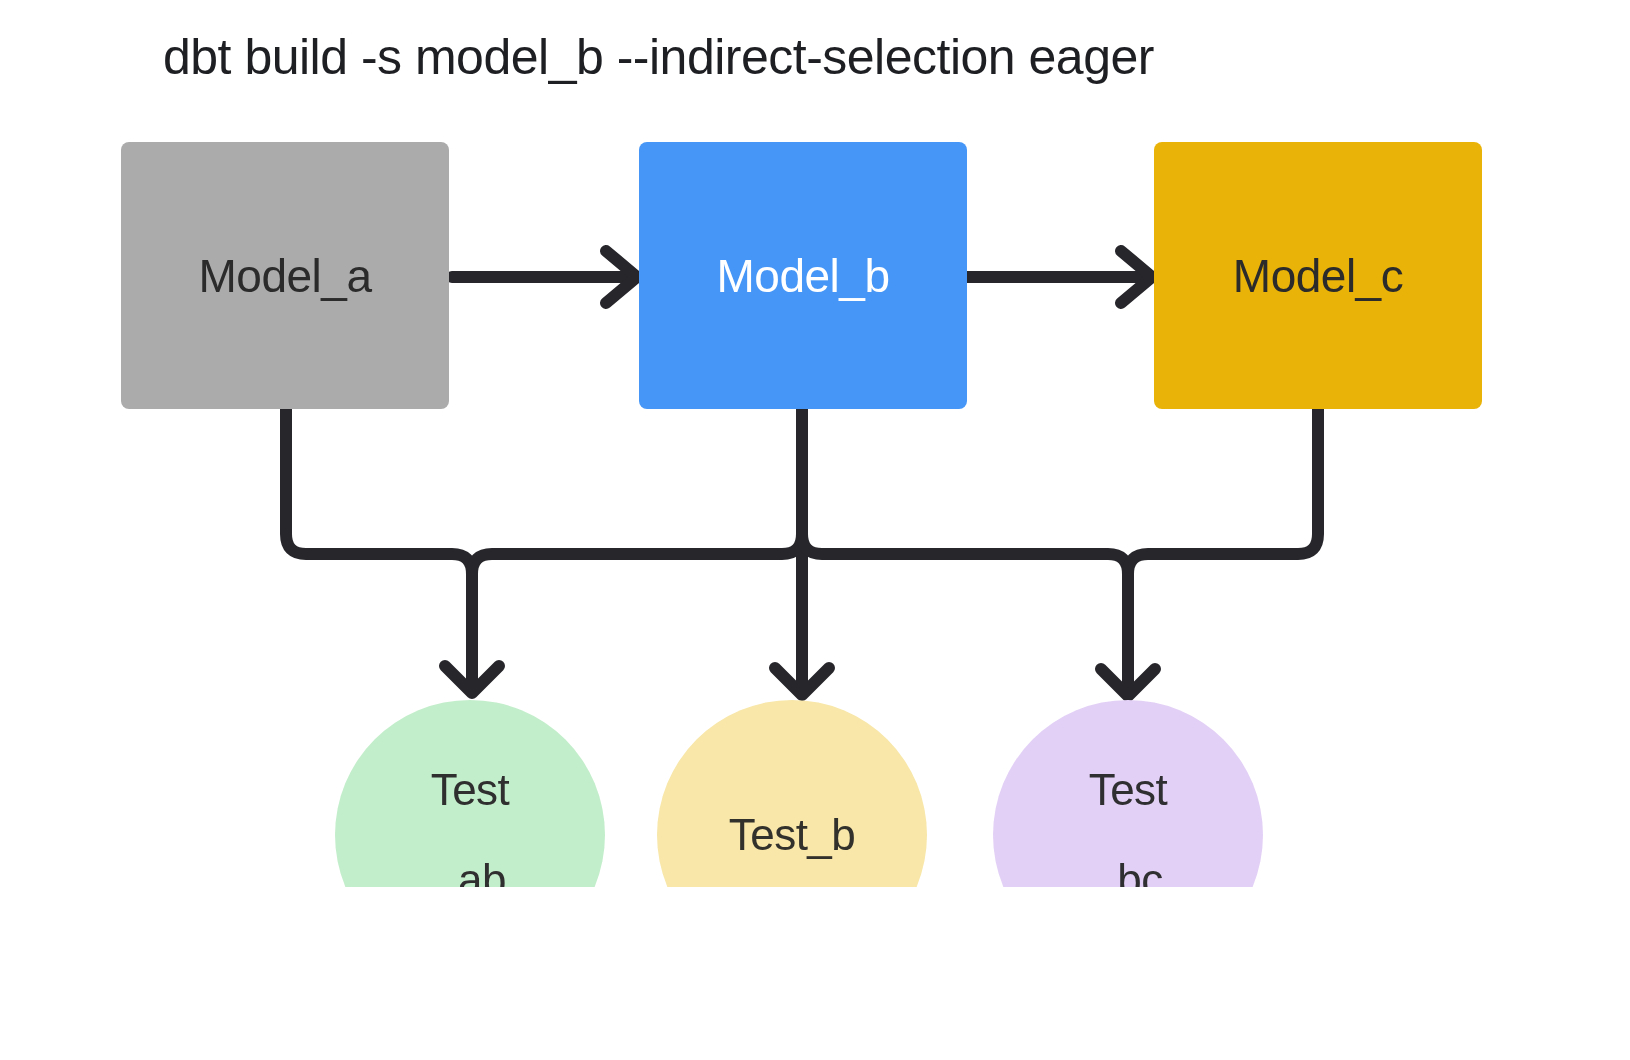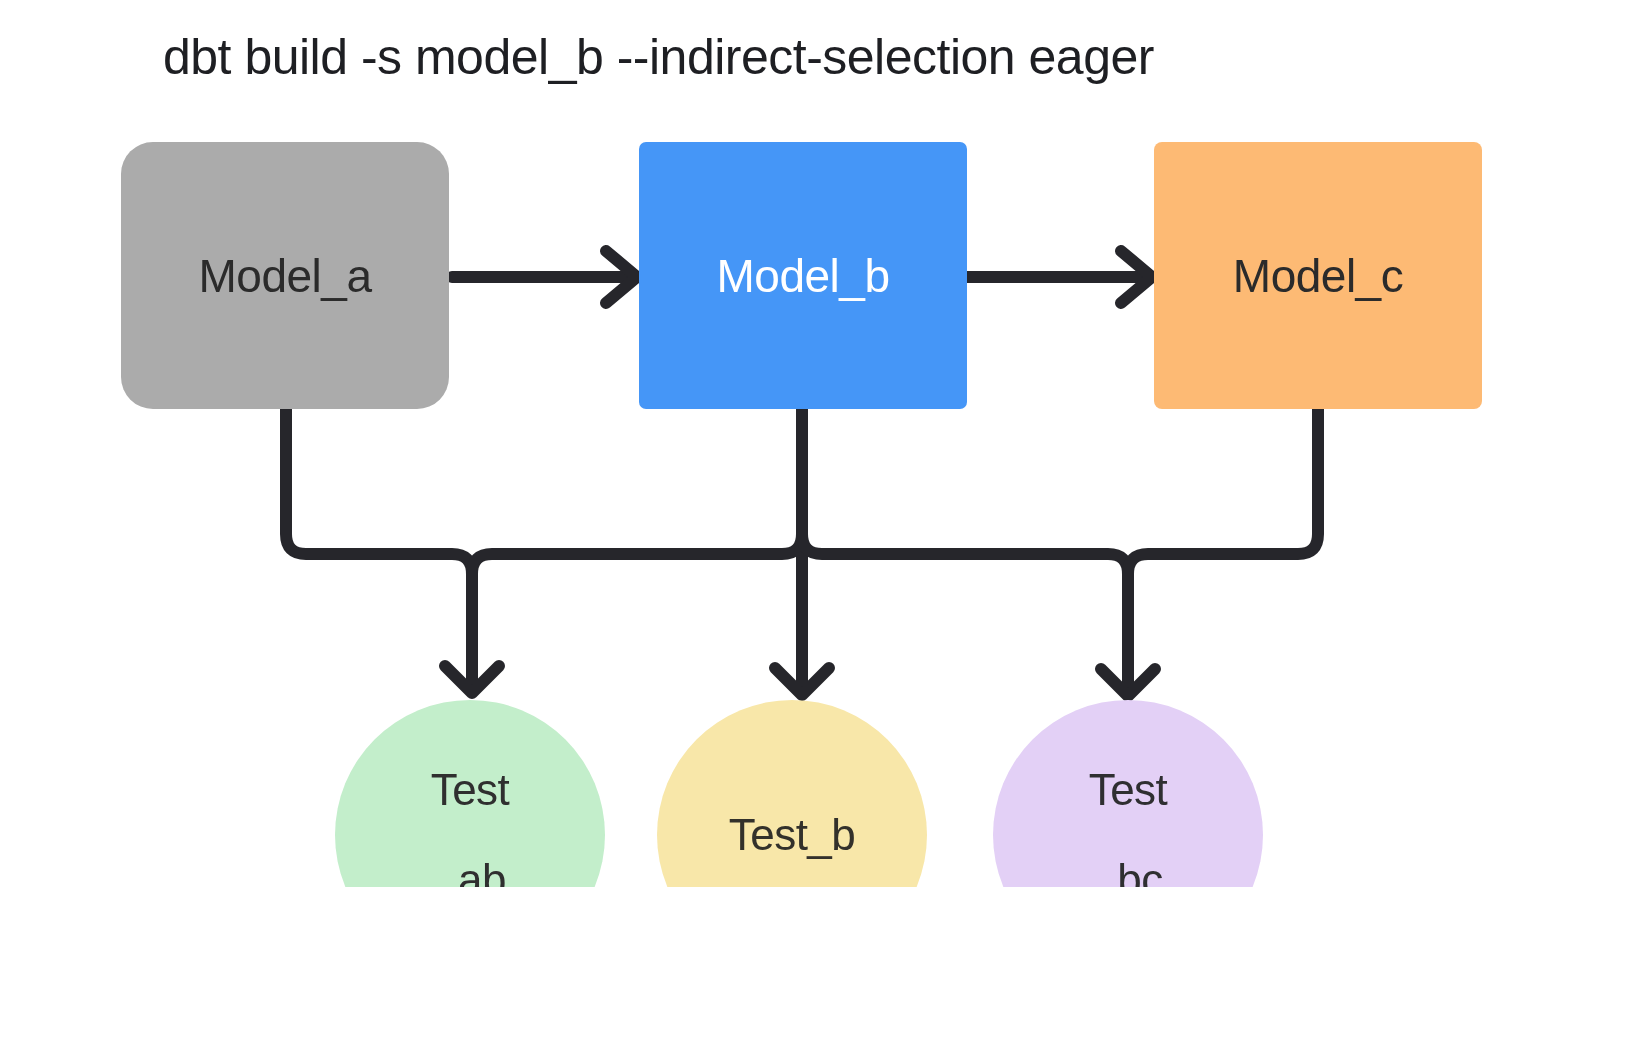--- a/index.html
+++ b/index.html
@@ -36,21 +36,21 @@
     width: 328px;
     height: 267px;
     border-radius: 8px;
     display: flex;
     align-items: center;
     justify-content: center;
     font-size: 46px;
     font-weight: 500;
     letter-spacing: -0.5px;
   }
-  .node-rect.model-a { left: 121px; border-radius: 32px; }
+  .node-rect.model-a { left: 121px; }
   .node-rect.model-b { left: 639px; }
   .node-rect.model-c { left: 1154px; }
   .node-circle {
     position: absolute;
     top: 700px;
     width: 270px;
     height: 270px;
     border-radius: 50%;
     display: flex;
     flex-direction: column;
@@ -95,25 +95,25 @@
       <path d="M445 666 L472 693 L499 666"></path>
       <path d="M775 668 L802 695 L829 668"></path>
       <path d="M1101 669 L1128 696 L1155 669"></path>
     </g>
   </svg>
 
   <div class="node-rect model-a" style="background: rgb(171, 171, 171); color: rgb(43, 43, 43);">
     <span>Model_a</span>
   </div>
 
-  <div class="node-rect model-b" style="background: rgb(69, 150, 247); color: rgb(255, 255, 255); border-radius: 7px;">
+  <div class="node-rect model-b" style="background: rgb(69, 150, 247); color: rgb(255, 255, 255);">
     <span>Model_b</span>
   </div>
 
-  <div class="node-rect model-c" style="background: #fdba74; color: rgb(43, 43, 43);">
+  <div class="node-rect model-c" style="background: #eab308; color: rgb(43, 43, 43);">
     <span>Model_c</span>
   </div>
 
   <div class="node-circle test-ab" style="background: rgb(195, 238, 203); color: rgb(47, 47, 47);">
     <span>Test</span>
     <span>_ab</span>
   </div>
 
   <div class="node-circle test-b" style="background: rgb(248, 231, 169); color: rgb(51, 49, 43);">
     <span>Test_b</span>

